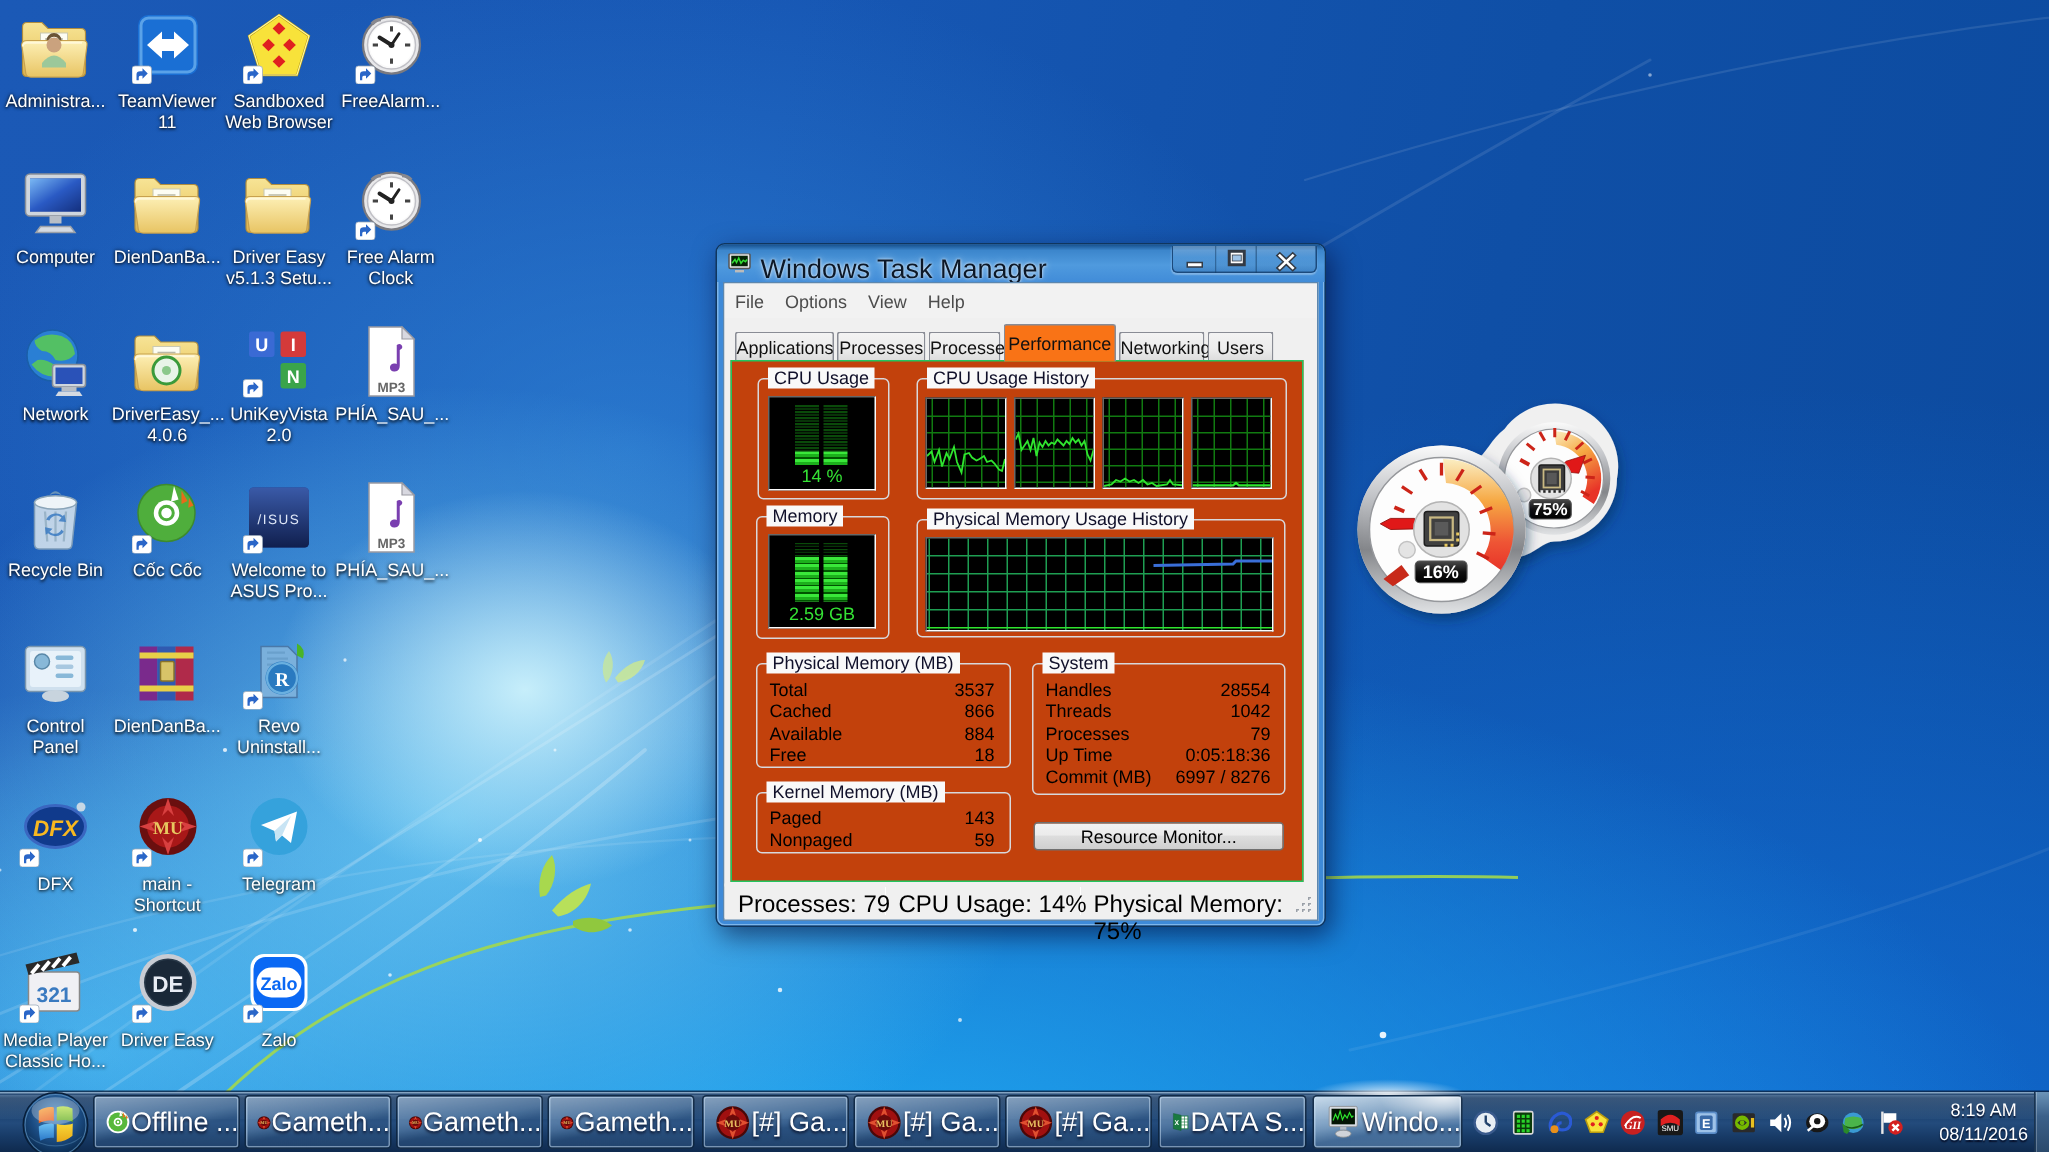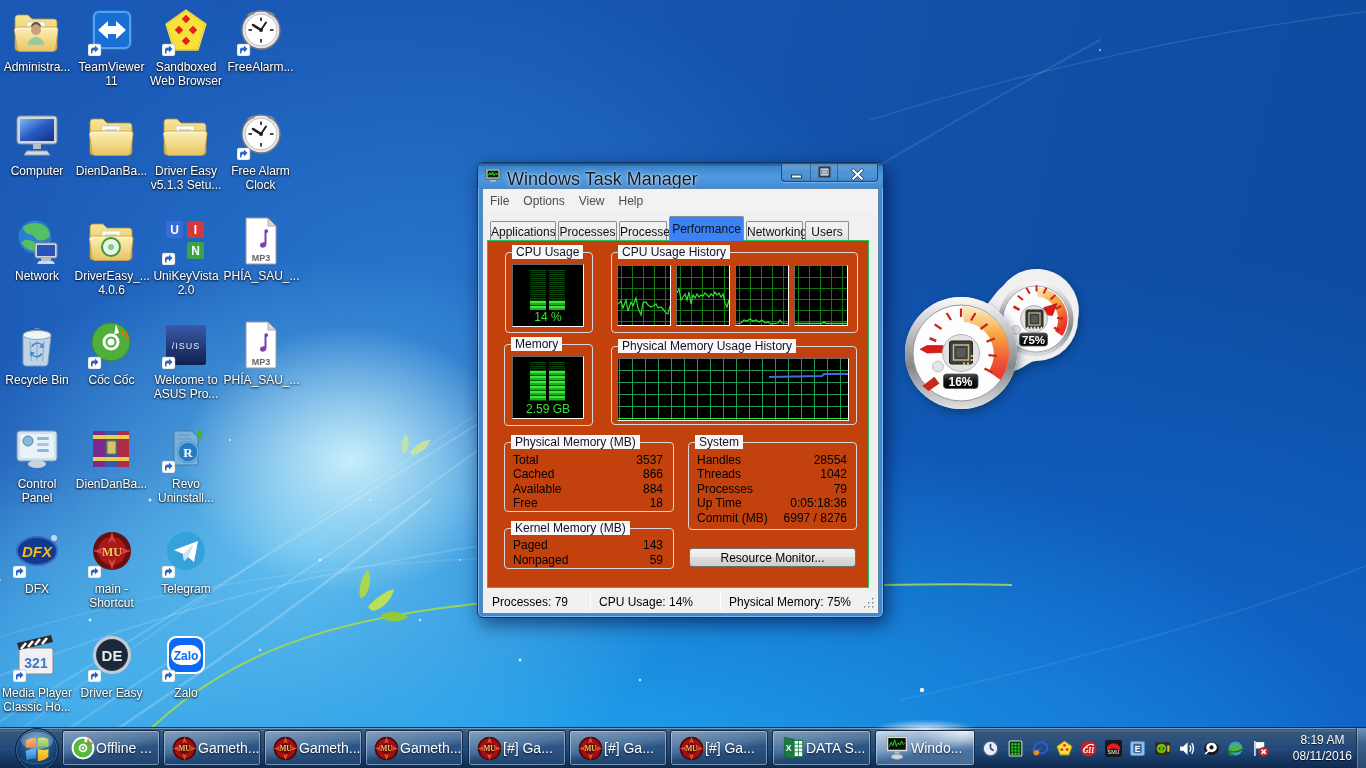--- a/index.html
+++ b/index.html
@@ -43,21 +43,21 @@
 .capbtn:last-child { border-right:none; }
 #tm-client { position:absolute; left:4px; top:25px; width:397px; height:426px;
   background:#f0f0f0; border:1px solid #5d87ae; }
 #tm-menu { height:23px; background:#f2f2f2; padding-left:0; }
 #tm-menu span { display:inline-block; font-size:12px; color:#4c4c4c; padding:5px 7px 0 7px; }
 #tm-tabzone { position:absolute; left:0; top:23px; width:395px; height:379px; background:#f0f0f0; }
 #tabs { position:absolute; left:7px; top:4px; height:24px; display:flex; align-items:flex-end; z-index:3; }
 .tab { height:19px; margin-right:2px; text-align:center; font-size:12px; color:#111;
   padding-top:3px; background:linear-gradient(180deg,#f3f3f3,#ececec 60%,#dddddd);
   border:1px solid #898c95; border-bottom:none; border-radius:2px 2px 0 0; }
-.tab.active { height:25px; padding-top:5px; background:#3b82f6; position:relative; z-index:4; margin-bottom:-1px; }
+.tab.active { height:25px; padding-top:5px; background:#f97316; position:relative; z-index:4; margin-bottom:-1px; }
 #tabpanel { position:absolute; left:4px; top:28px; width:382px; height:348px;
   background:#c2410c; border:1px solid #22c55e; }
 .grp { position:absolute; border:1px solid #d8d8dc; border-radius:4px; }
 .grp > .glabel { position:absolute; top:-8px; left:6px; background:#f9f9f9; padding:0 4px;
   font-size:12px; line-height:14px; color:#10102a; white-space:nowrap; }
 .meter { position:absolute; background:#000; border:1px solid;
   border-color:#686868 #fcfcfc #fcfcfc #686868; }
 .leddim { position:absolute;
   background:repeating-linear-gradient(180deg,#0a4a0a 0 1px,#031003 1px 2px,#083408 2px 3px,#000 3px 4px); }
 .ledlit { position:absolute;
@@ -66,34 +66,34 @@
   color:#35e335; font-size:12px; }
 .hist { position:absolute; border:1px solid; border-color:#686868 #fcfcfc #fcfcfc #686868; background:#000; }
 .trow { position:absolute; font-size:12px; color:#000; white-space:nowrap; }
 .tval { position:absolute; font-size:12px; color:#000; text-align:right; }
 #resmon { position:absolute; left:201px; top:307px; width:167px; height:19px;
   font-family:"Liberation Sans",sans-serif; font-size:12px; color:#000;
   background:linear-gradient(180deg,#f2f2f2,#ebebeb 45%,#dddddd 50%,#cfcfcf);
   border:1px solid #707070; border-radius:3px; }
 #statusbar { position:absolute; left:0; bottom:1px; width:395px; height:23px; background:#f0f0f0; }
 #statusbar .sep { position:absolute; top:2px; width:1px; height:19px; background:#cdcdcd; border-right:1px solid #fff; }
-#statusbar .sbt { position:absolute; top:6px; font-size:12px; color:#000; }
+#statusbar .sbt { position:absolute; top:6px; font-size:16px; color:#000; }
 
 #taskbar { position:absolute; left:0; top:728px; width:1366px; height:40px;
   background:linear-gradient(180deg,#9cbad4 0%,#2c4f78 4%,#0e2c54 10%,#1a406e 34%,#234b7c 52%,#173a66 75%,#0f2a4e 100%);
   box-shadow:0 -1px 0 rgba(10,30,60,0.8); }
 #taskbar:before { content:""; position:absolute; left:0; top:2px; width:100%; height:16px;
   background:linear-gradient(180deg,rgba(185,215,240,0.28),rgba(185,215,240,0.04)); }
 #orb { position:absolute; left:12px; top:-3px; }
 .tbtn { position:absolute; top:2px; height:36px; border-radius:3px;
   border:1px solid rgba(12,35,62,0.9);
   box-shadow:0 0 0 1px rgba(205,228,248,0.5) inset;
   background:linear-gradient(170deg,rgba(185,210,235,0.60) 0%,rgba(120,160,200,0.45) 45%,rgba(60,100,145,0.40) 60%,rgba(55,95,140,0.45) 100%);
   display:flex; align-items:center; padding-left:7px; }
-.tbtn span { color:#fff; font-size:14px; margin-left:0; white-space:nowrap;
+.tbtn span { color:#fff; font-size:18px; margin-left:0; white-space:nowrap;
   text-shadow:0 1px 2px rgba(0,0,20,0.8); }
 .tbtn.active { background:linear-gradient(170deg,rgba(225,242,255,0.85) 0%,rgba(170,205,235,0.60) 45%,rgba(105,150,195,0.55) 62%,rgba(115,158,200,0.55) 100%); }
 .tbtn.active:before { content:""; position:absolute; right:0; top:0; width:55px; height:20px;
   background:radial-gradient(ellipse at 80% 0%, rgba(255,255,255,0.8), rgba(255,255,255,0) 70%); }
 #tray { position:absolute; left:982px; top:0; height:40px; display:flex; align-items:center; }
 .ti { width:17px; height:17px; margin-right:7.5px; }
 #clock { position:absolute; right:14px; top:4px; text-align:center; color:#fff; font-size:12px; line-height:16px;
   text-shadow:0 1px 1px rgba(0,0,20,0.8); }
 #showdesk { position:absolute; right:0; top:0; width:10px; height:40px;
   background:linear-gradient(180deg,#6c94b8,#3c618a 40%,#2b4a6c);

